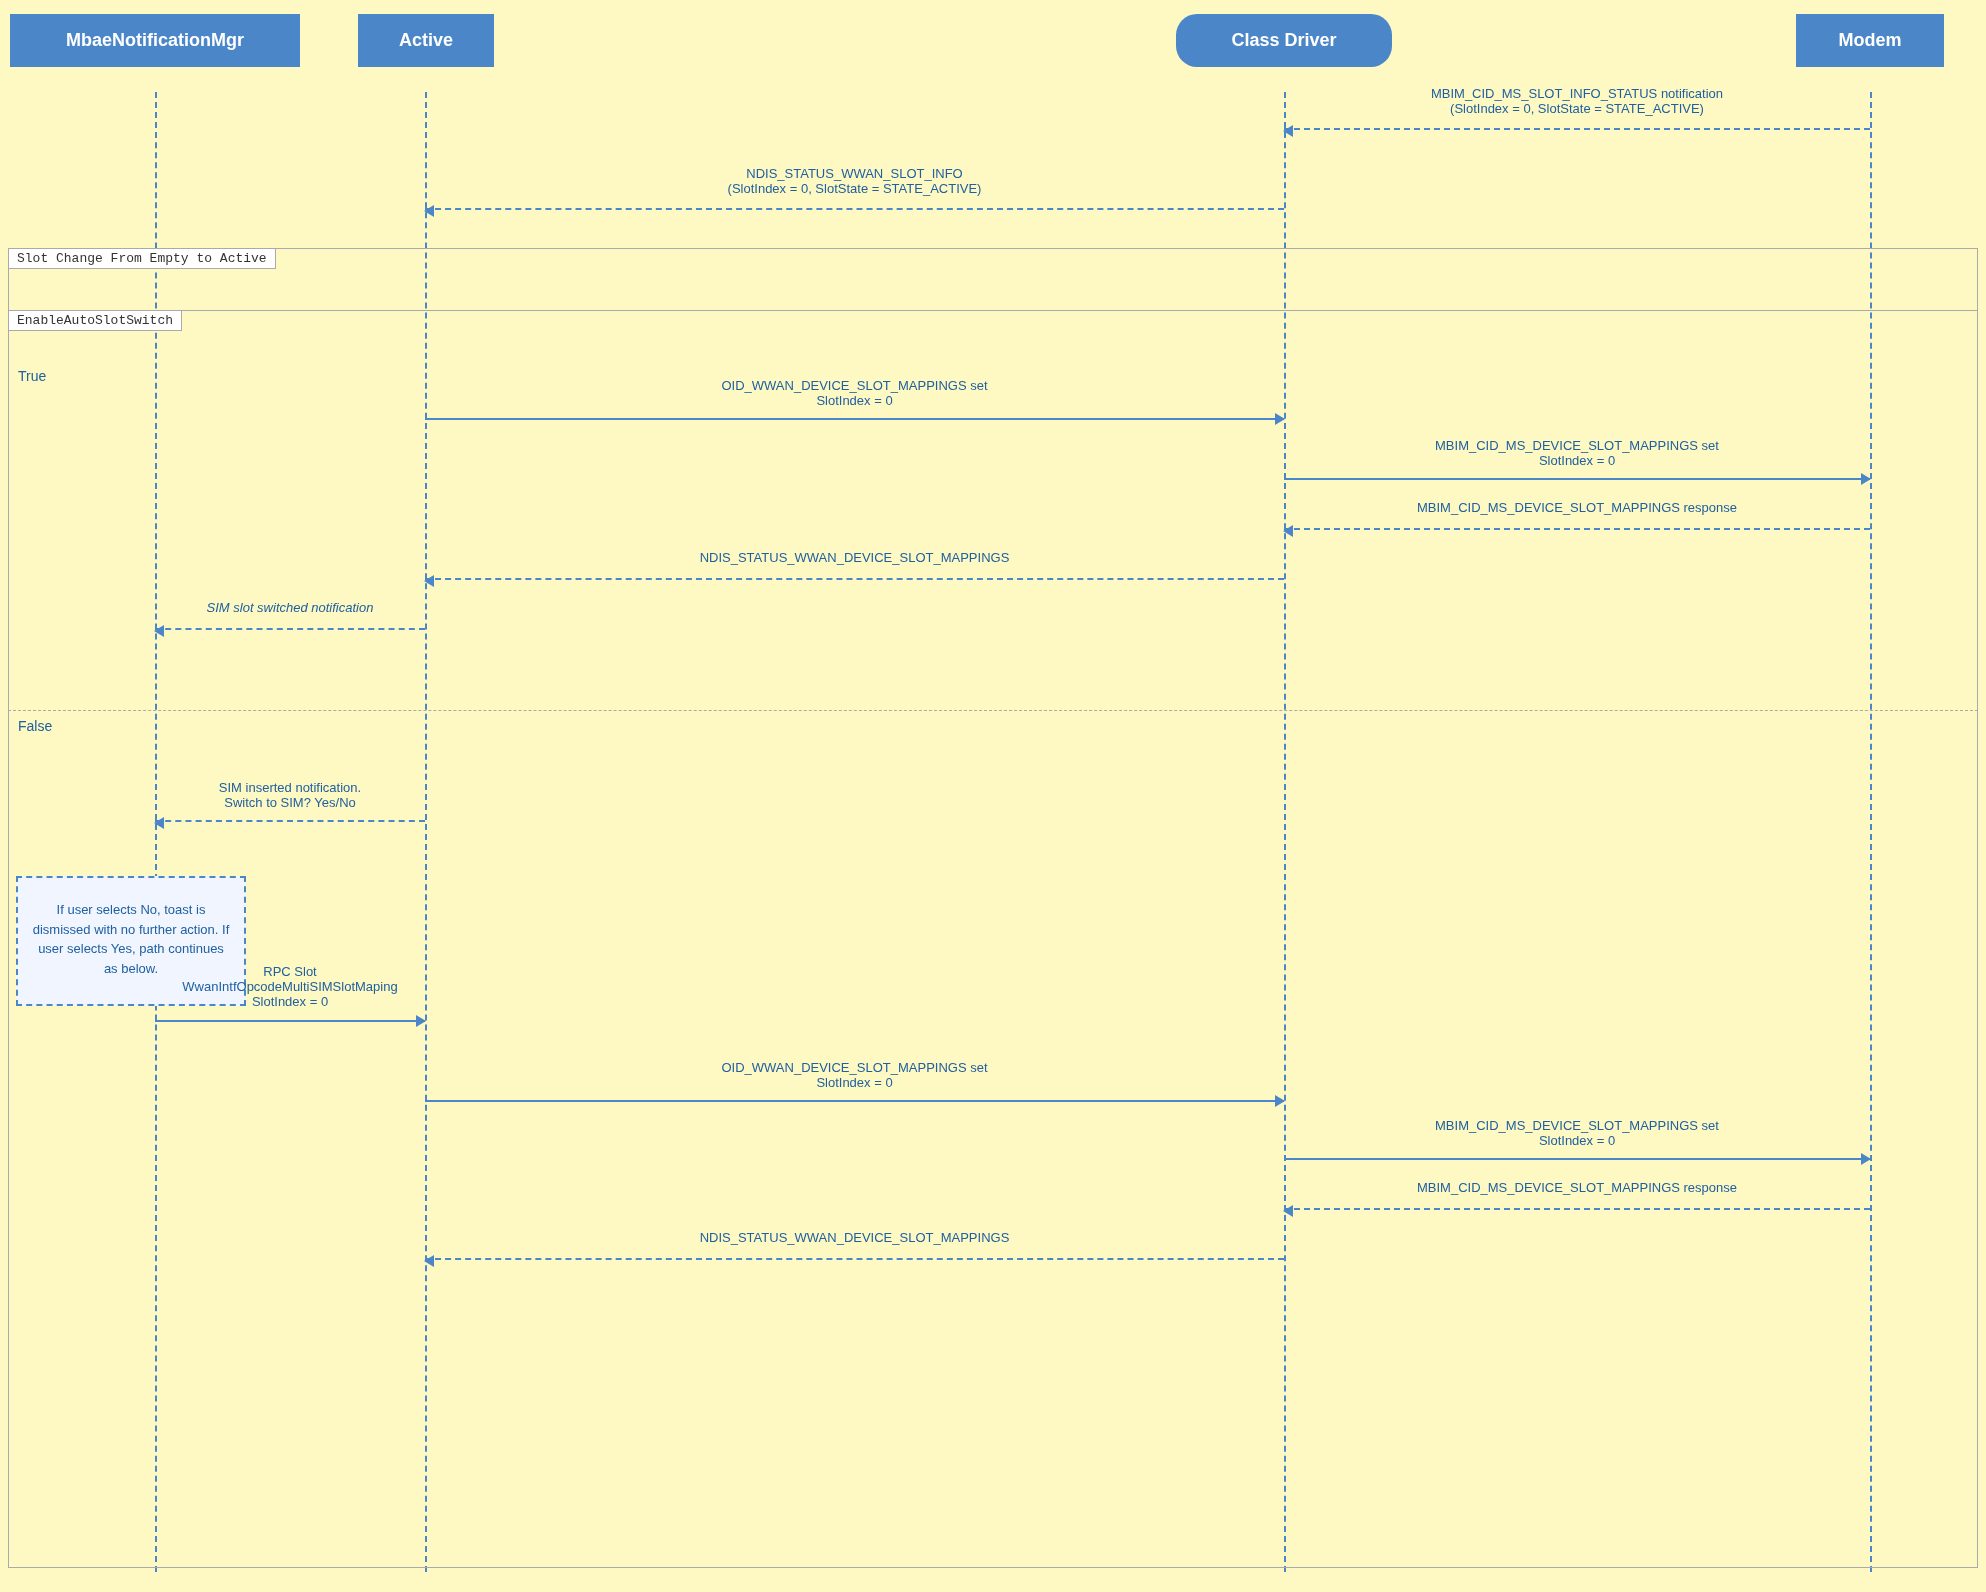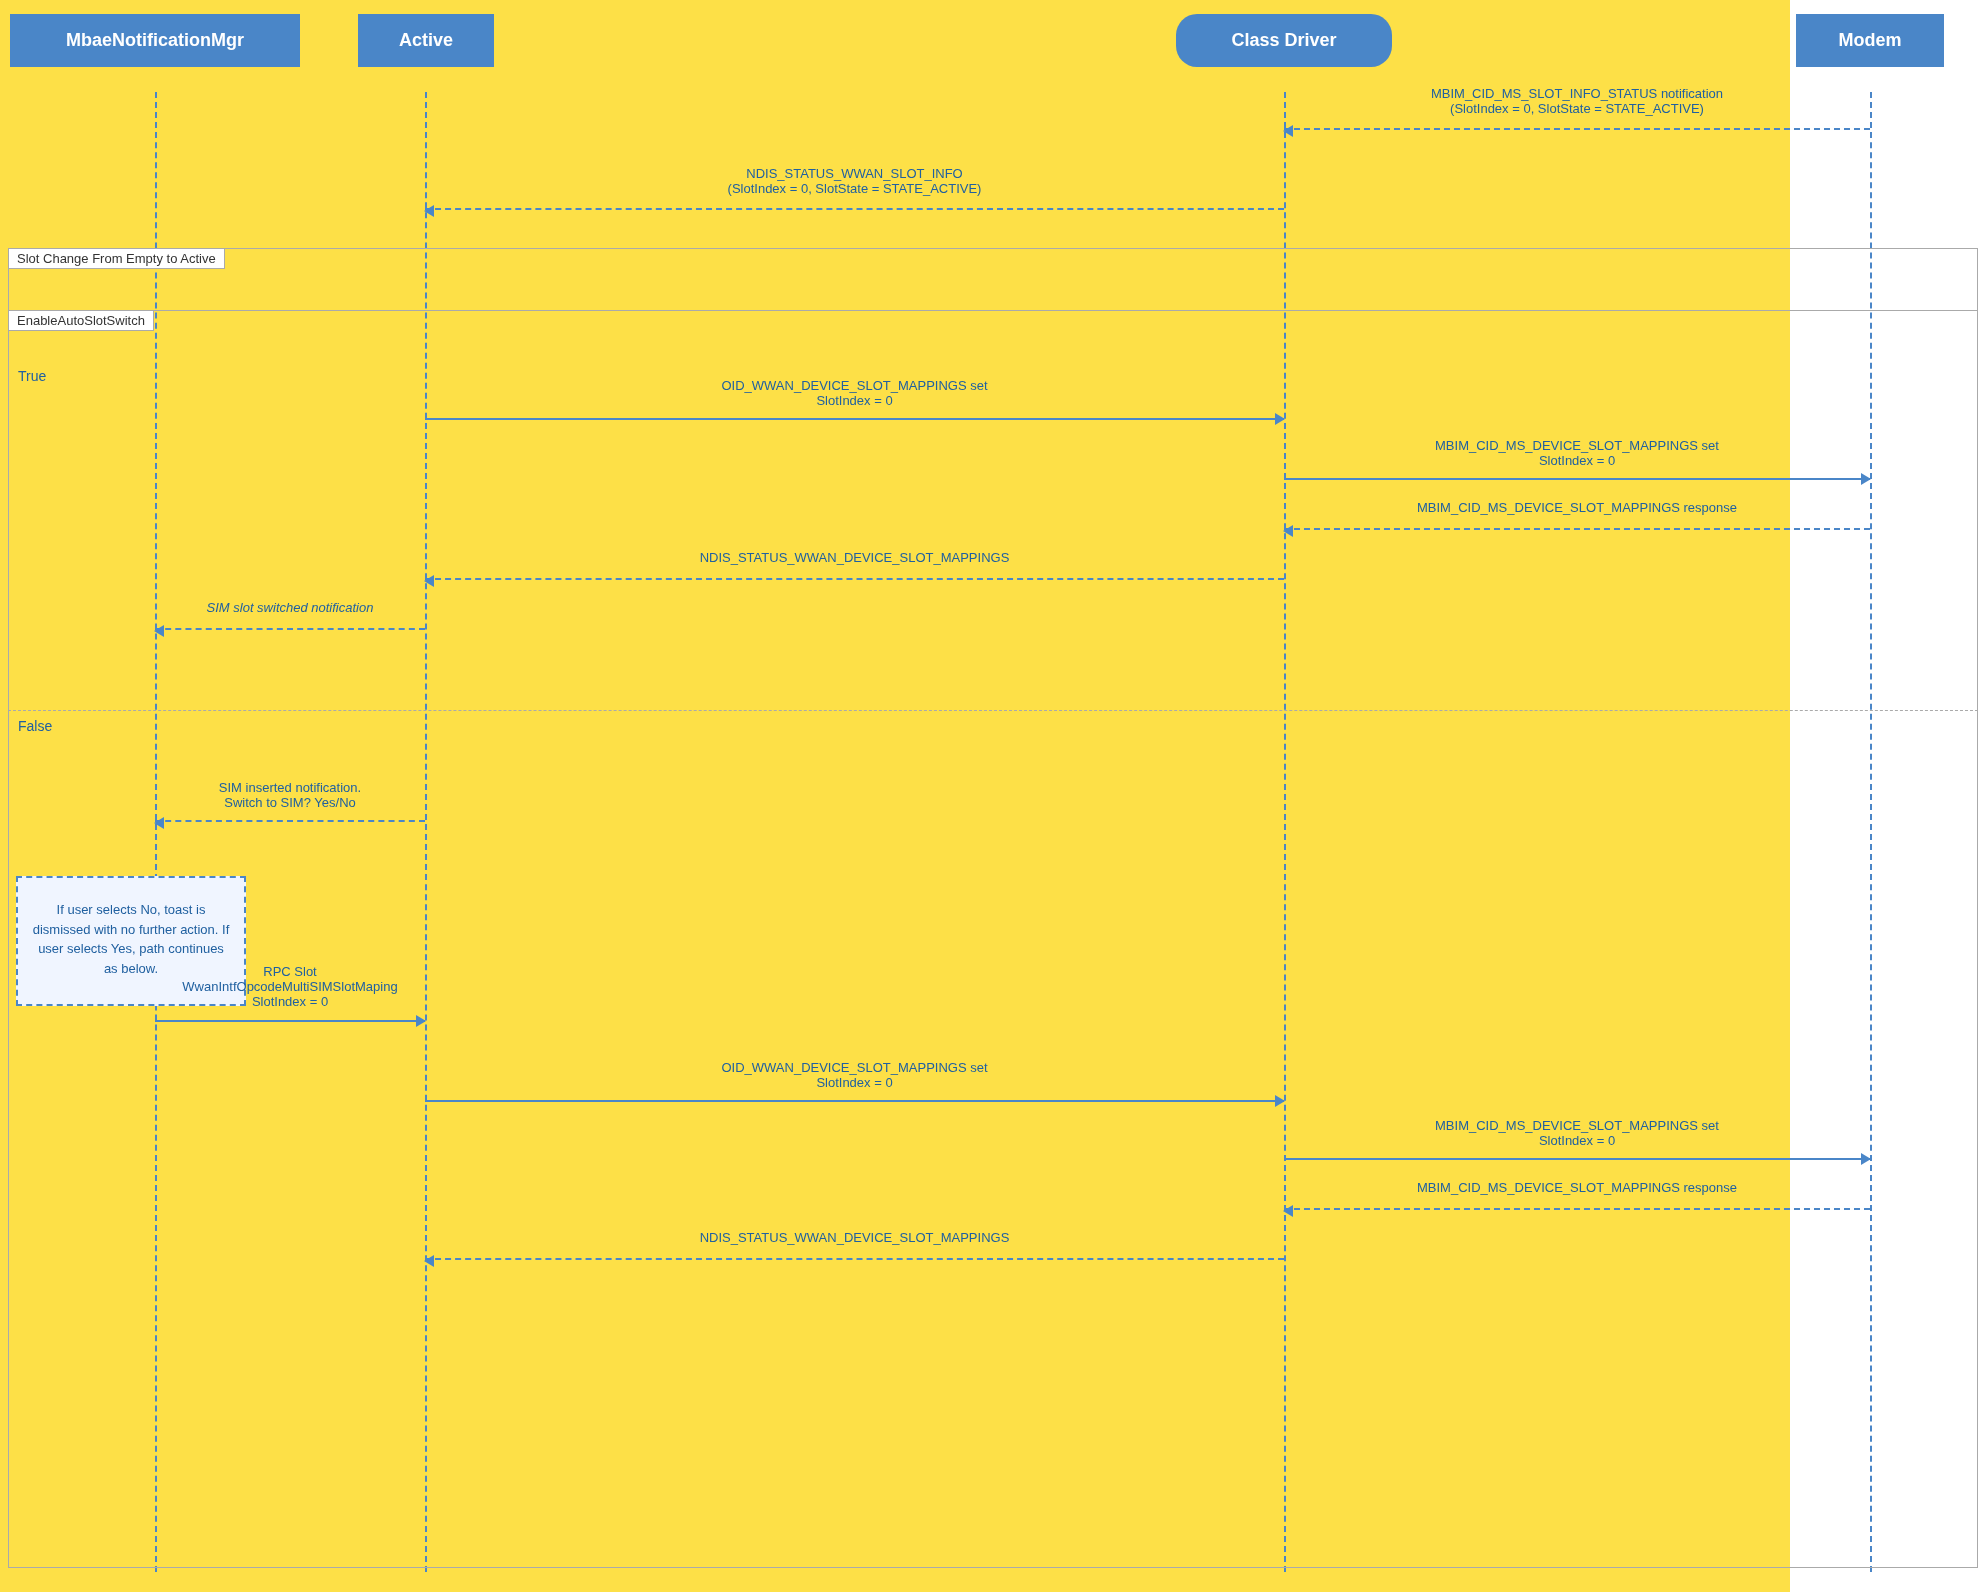--- a/index.html
+++ b/index.html
@@ -5,23 +5,23 @@
     * { box-sizing: border-box; margin: 0; padding: 0; }
     body {
       background: #fff;
       font-family: 'Segoe UI', Arial, sans-serif;
       width: 1986px;
       min-height: 1592px;
       overflow: hidden;
     }
     .diagram-container {
       position: relative;
-      width: 1790px;
+      width: 1986px;
       height: 1592px;
-      background: #fde047;
+      background: #fef9c3;
     }
 
     
     .actor-box {
       position: absolute;
       top: 14px;
       background: #4a86c8;
       color: #fff;
       font-size: 18px;
       font-weight: 600;
@@ -81,20 +81,21 @@
     }
     .fragment-label {
       position: absolute;
       background: #fff;
       border: 1px solid #aaa;
       padding: 2px 8px;
       font-size: 13px;
       color: #333;
       top: -1px;
       left: -1px;
+      font-family: Liberation Mono, monospace;
     }
     .fragment-section-label {
       position: absolute;
       font-size: 14px;
       color: #2060a0;
       font-weight: 500;
     }
 
     
     .note-box {

